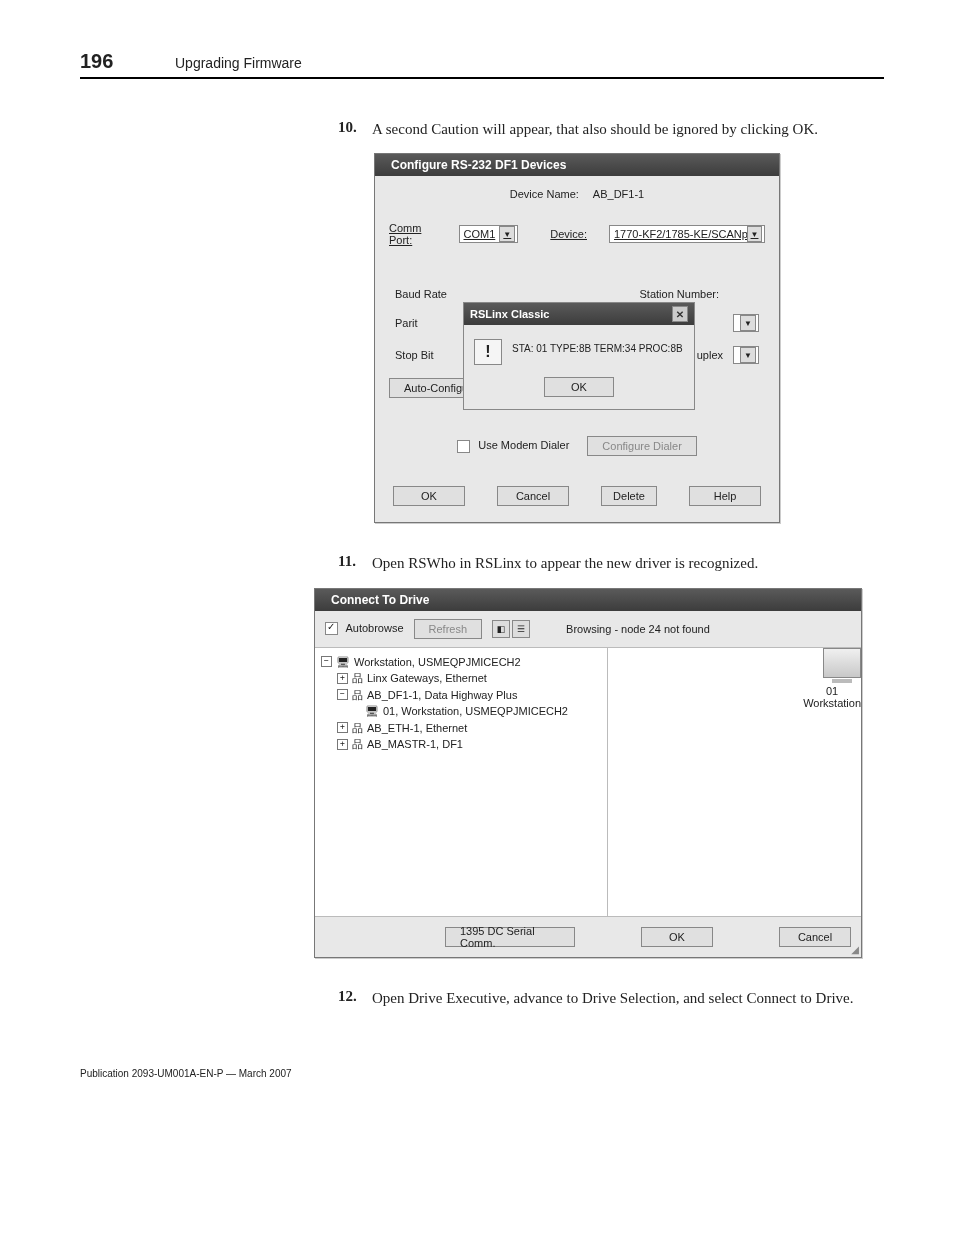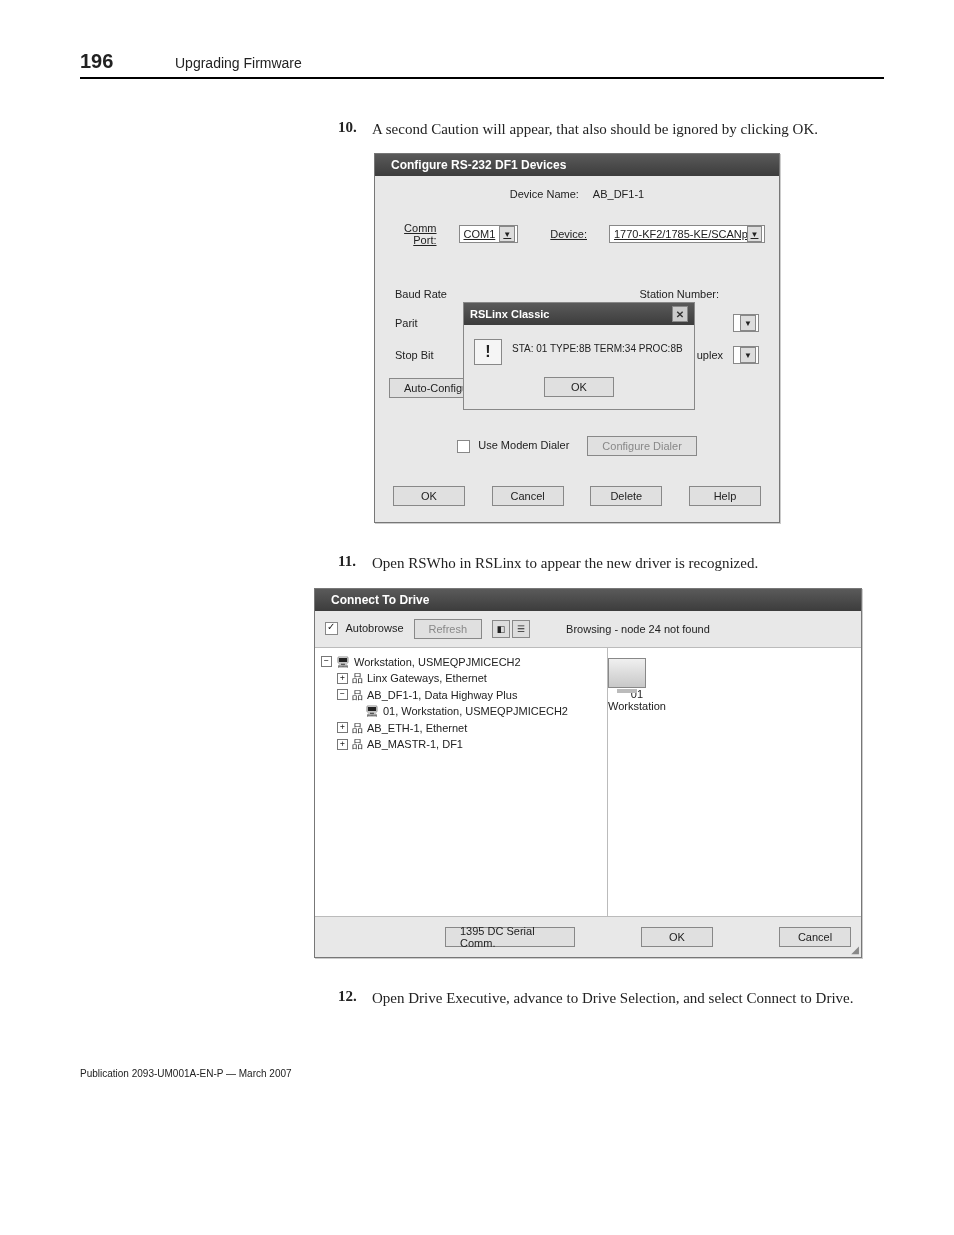--- a/index.html
+++ b/index.html
@@ -60,21 +60,20 @@
     font-size: 12px;
   }
 
   
   .cfg {
     width: 404px;
     background: #e8e8e8;
   }
   .cfg-inner {
     padding: 12px 14px 16px;
-    text-align: right;
   }
   .row {
     display: flex;
     align-items: center;
     margin-bottom: 14px;
   }
   .lbl {
     margin-right: 6px;
   }
   .select {
@@ -211,23 +210,22 @@
     text-align: center;
     font-family: monospace;
   }
   .tree .ic {
     font-size: 11px;
   }
   .content-pane {
     flex: 1;
     display: flex;
     flex-direction: column;
-    align-items: flex-start;
-    padding-top: 10px;
-    gap: 0;
+    align-items: flex-end;
+    gap: 7px;
   }
   .pc-icon {
     width: 36px;
     height: 28px;
     border: 1px solid #888;
     background: linear-gradient(#f0f0f0,#c8c8c8);
     position: relative;
   }
   .pc-icon::after {
     content: '';
@@ -343,21 +341,21 @@
         <span>Use Modem Dialer</span>
       </span>
       <span class="btn disabled">Configure Dialer</span>
     </div>
 
     <div style="height:16px;"></div>
 
     <div class="row" style="justify-content:space-between; padding:0 4px; margin-bottom:0;">
       <span class="btn" style="width:72px;">OK</span>
       <span class="btn" style="width:72px;">Cancel</span>
-      <span class="btn" style="width:72px;">Delete</span>
+      <span class="btn" style="width:56px;">Delete</span>
       <span class="btn" style="width:72px;">Help</span>
     </div>
   </div>
 
   <div class="popup" style="left:88px; top:148px;">
     <div class="popup-title">
       <span>RSLinx Classic</span>
       <span class="popup-close">✕</span>
     </div>
     <div class="popup-body">

